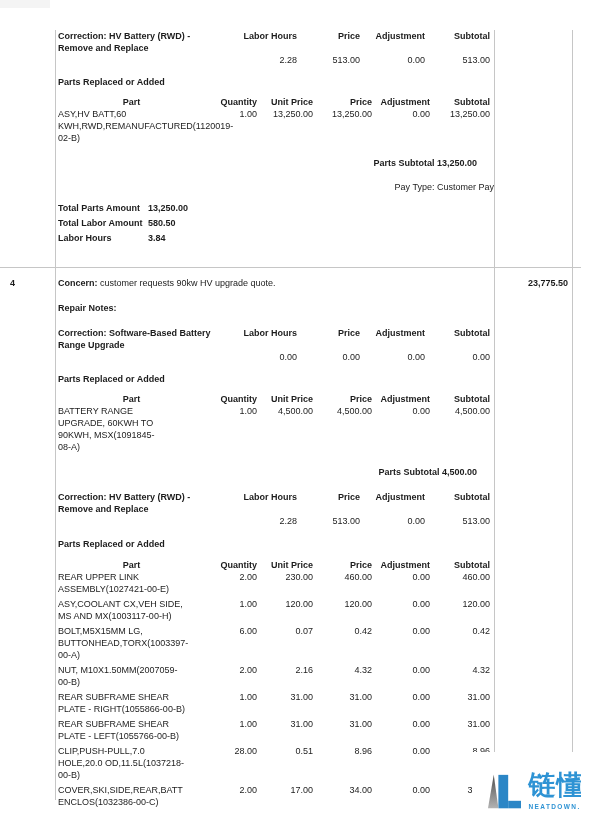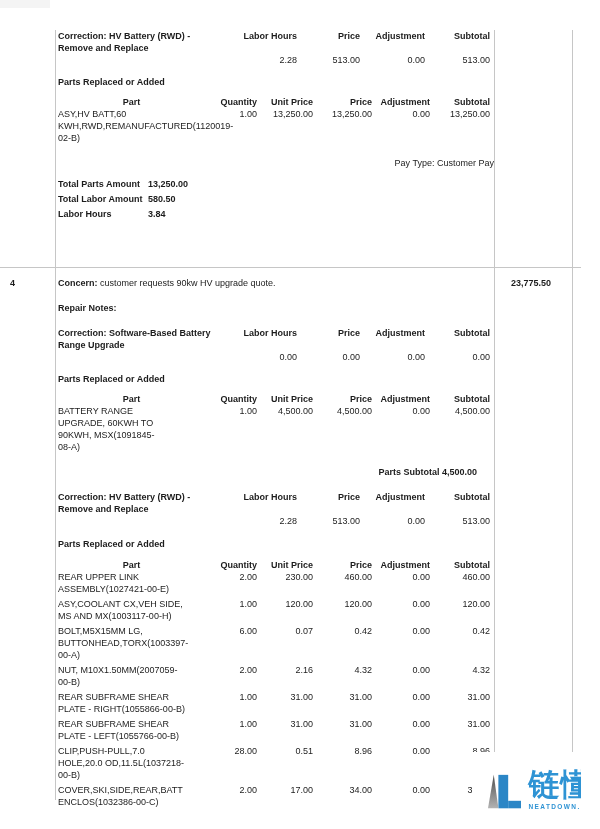--- a/index.html
+++ b/index.html
@@ -13,21 +13,21 @@
   .b{font-weight:700;}
   .pre{white-space:pre-line;}
   .num{text-align:right;}
   .right{text-align:right;}
   .pr17{padding-right:17px;}
 
   .section{position:absolute;box-sizing:border-box;}
   #section3{left:55px;top:28px;width:439px;padding:2px 0 0 3px;}
   #section4{left:55px;top:271px;width:439px;padding:6px 0 0 3px;}
   #item-no{position:absolute;left:10px;top:277px;font-weight:700;}
-  #item-amount{position:absolute;left:494px;top:277px;width:74px;text-align:center;font-weight:700;}
+  #item-amount{position:absolute;left:494px;top:277px;width:74px;text-align:right;font-weight:700;}
 
   table{border-collapse:collapse;table-layout:fixed;width:432px;}
   td,th{padding:0;vertical-align:top;font-size:9px;line-height:12px;}
   th{text-align:right;font-weight:700;}
   th.part-h{text-align:center;}
   table.corr{margin-bottom:10px;}
   table.corr col:nth-child(1){width:172px;}
   table.corr col:nth-child(2){width:67px;}
   table.corr col:nth-child(3){width:63px;}
   table.corr col:nth-child(4){width:65px;}
@@ -45,21 +45,21 @@
   .mb12{margin-bottom:12px;} .mb13{margin-bottom:13px;}
   .totals td{line-height:15px;font-weight:700;}
   .totals col:nth-child(1){width:90px;}
   .totals{width:220px;}
 
   .watermark{
     position:absolute;left:472px;top:752px;width:128px;height:77px;background:#ffffff;
     display:flex;align-items:center;gap:7px;padding-left:16px;box-sizing:border-box;z-index:5;
   }
   .wm-text{display:flex;flex-direction:column;}
-  .wm-cjk{font-size:31px;line-height:30px;font-weight:700;color:#2e93d4;letter-spacing:1px;}
+  .wm-cjk{font-size:27px;line-height:30px;font-weight:700;color:#2e93d4;letter-spacing:1px;}
   .wm-site{font-size:6.5px;line-height:8px;font-weight:700;color:#2e93d4;letter-spacing:1.4px;margin-top:3px;}
 </style>
 </head>
 <body>
 
 <div class="page">
 
   <div class="smudge"></div>
 
   <div class="vline" style="left:55px;"></div>
@@ -124,20 +124,21 @@
 02-B)</td>
     <td class="num">1.00</td>
     <td class="num">13,250.00</td>
     <td class="num">13,250.00</td>
     <td class="num">0.00</td>
     <td class="num">13,250.00</td>
   </tr>
 </tbody>
     </table>
 
+    <div class="b right pr17 mb12">Parts Subtotal 13,250.00</div>
     <div class="right mb8">Pay Type: Customer Pay</div>
 
     <table class="totals">
       <colgroup>
           <col>
           <col>
         </colgroup>
       <tbody>
           <tr>
         <td>Total Parts Amount</td>

